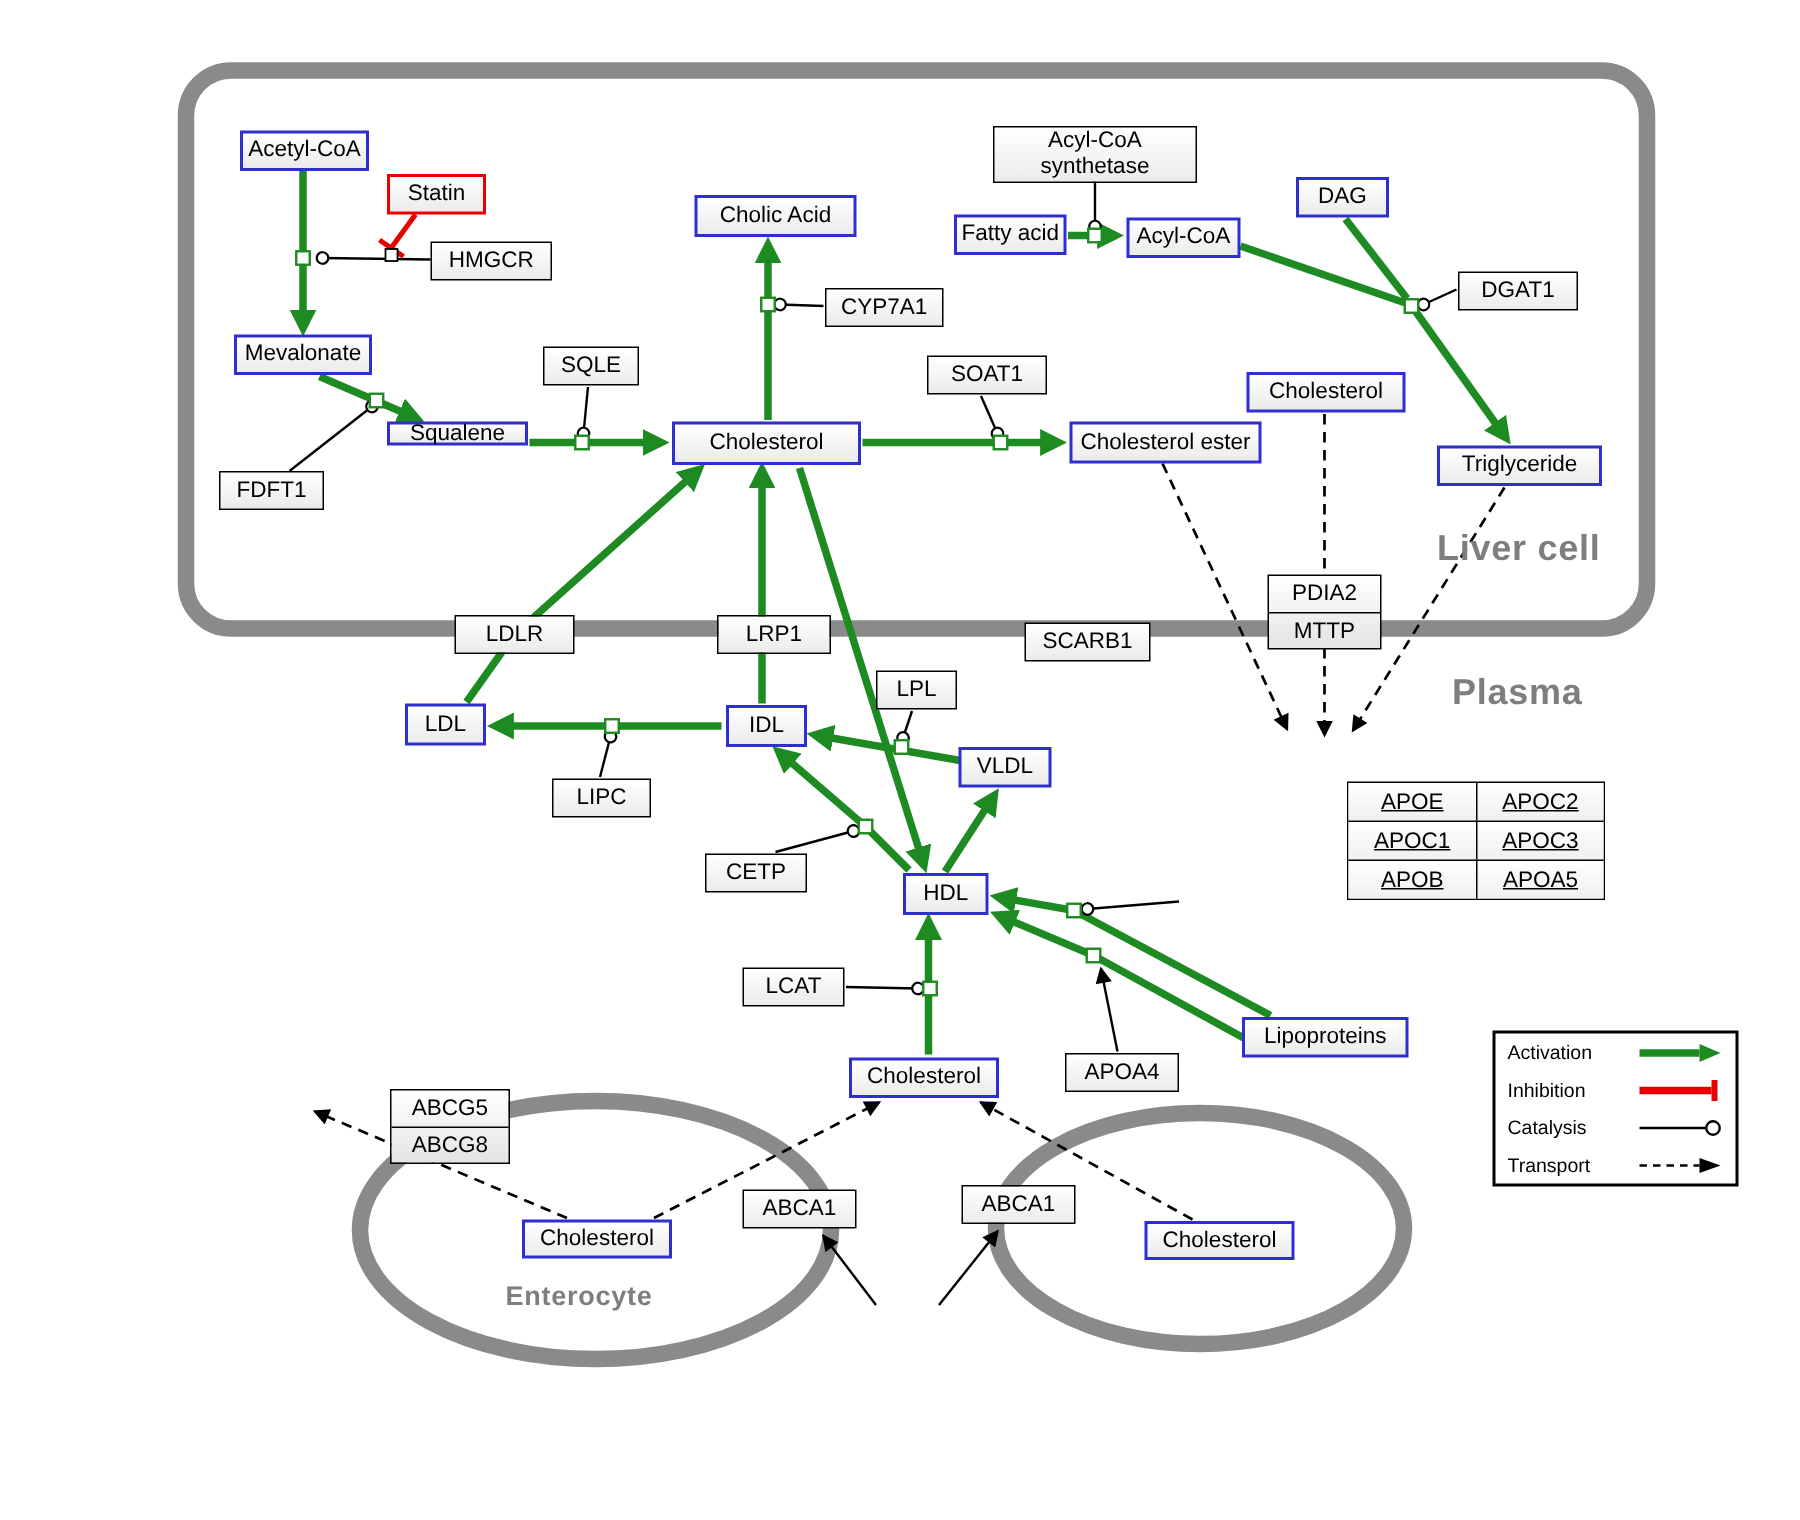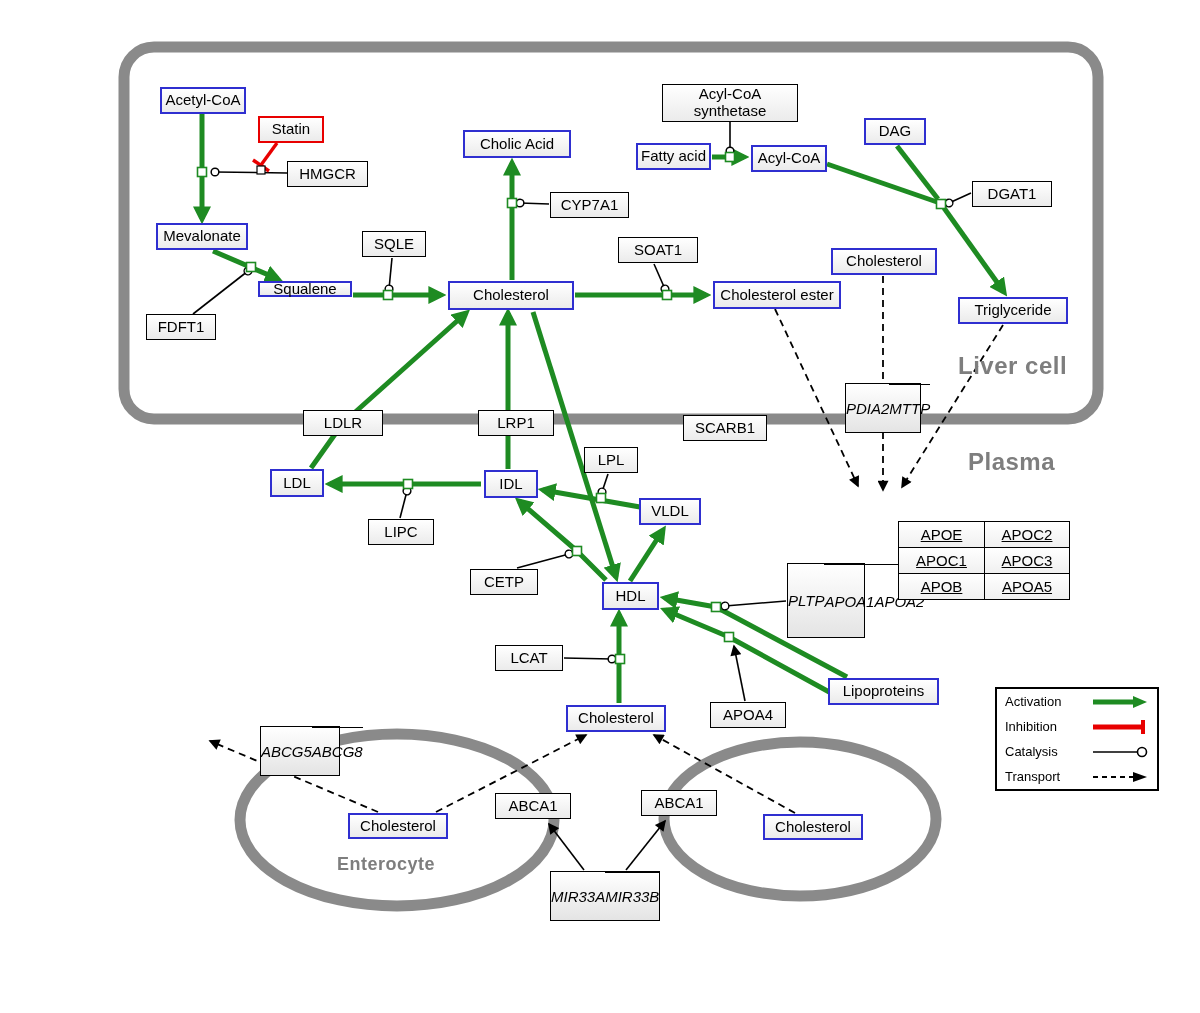--- a/index.html
+++ b/index.html
@@ -10,24 +10,23 @@
   #edge-layer { position:absolute; left:0; top:0; width:1200px; height:1013px; }
   .node {
     position:absolute; display:flex; align-items:center; justify-content:center;
     text-align:center; font-size:15px; color:#000; line-height:1.12;
     background:linear-gradient(180deg,#ffffff 0%,#ebebeb 100%);
     border:1px solid #000; box-sizing:border-box; z-index:3;
   }
   .metab { border:2px solid #2f2fd0; }
   .red-border { border:2px solid #e80000; }
   .stack {
-    position:absolute; display:flex; 
+    position:absolute; display:flex; flex-direction:column;
     border:1px solid #000; box-sizing:border-box; z-index:3;
     background:linear-gradient(180deg,#ffffff 0%,#e4e4e4 100%);
-    font-style:italic;
   }
   .stack .row {
     flex:1; display:flex; align-items:center; justify-content:center;
     font-size:15px; border-top:1px solid #000; color:#000;
   }
   .stack .row:first-child { border-top:none; }
   .comp-label {
     position:absolute; color:#7e7e7e; font-weight:bold; font-size:24px; z-index:2;
     letter-spacing:0.5px;
   }
@@ -187,36 +186,27 @@
     <div class="row">PDIA2</div>
     <div class="row">MTTP</div>
   </div>
   <div class="node" style="left:303px;top:410px;width:80px;height:26px">LDLR</div>
   <div class="node" style="left:478px;top:410px;width:76px;height:26px">LRP1</div>
   <div class="node" style="left:683px;top:415px;width:84px;height:26px">SCARB1</div>
   <div class="node" style="left:584px;top:447px;width:54px;height:26px">LPL</div>
   <div class="node" style="left:368px;top:519px;width:66px;height:26px">LIPC</div>
   <div class="node" style="left:470px;top:569px;width:68px;height:26px">CETP</div>
   <div class="node" style="left:495px;top:645px;width:68px;height:26px">LCAT</div>
-  <div class="stack" style="left:787px;top:563px;width:78px;height:75px">
-    <div class="row">PLTP</div>
-    <div class="row">APOA1</div>
-    <div class="row">APOA2</div>
-  </div>
   <div class="node" style="left:710px;top:702px;width:76px;height:26px">APOA4</div>
   <div class="stack" style="left:260px;top:726px;width:80px;height:50px">
     <div class="row">ABCG5</div>
     <div class="row">ABCG8</div>
   </div>
   <div class="node" style="left:495px;top:793px;width:76px;height:26px">ABCA1</div>
   <div class="node" style="left:641px;top:790px;width:76px;height:26px">ABCA1</div>
-  <div class="stack" style="left:550px;top:871px;width:110px;height:50px">
-    <div class="row">MIR33A</div>
-    <div class="row">MIR33B</div>
-  </div>
 
   <div class="apo-table" style="left:898px;top:521px">
     <div class="cell">APOE</div>
     <div class="cell">APOC2</div>
     <div class="cell">APOC1</div>
     <div class="cell">APOC3</div>
     <div class="cell">APOB</div>
     <div class="cell">APOA5</div>
   </div>
 

